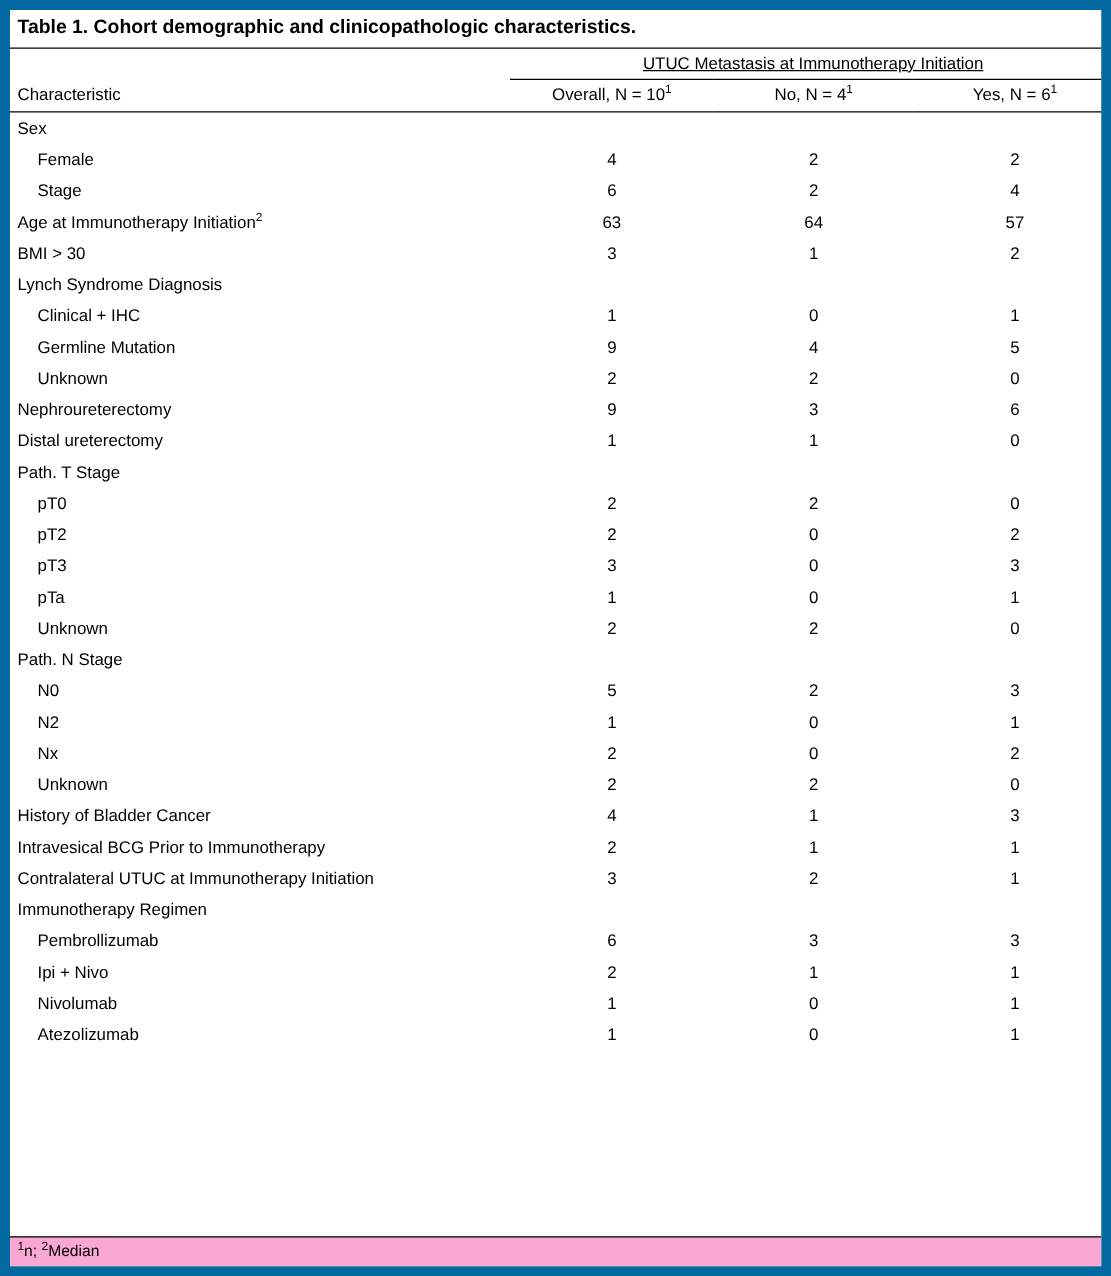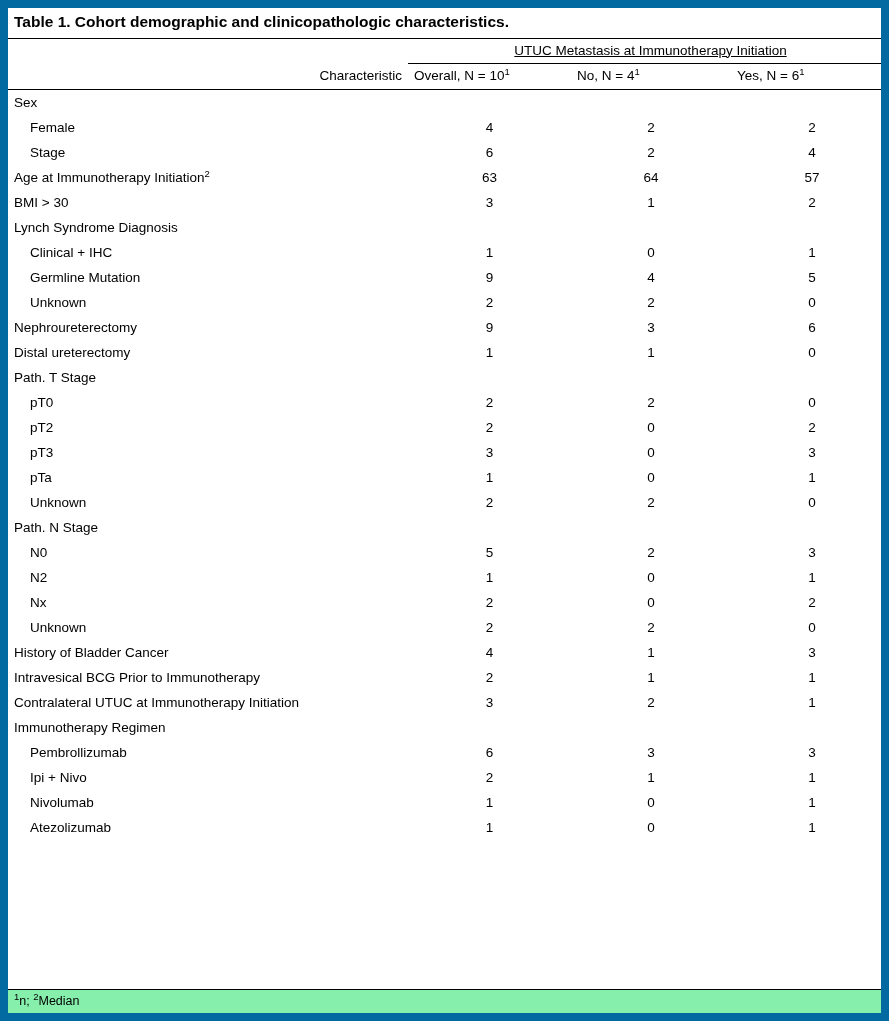--- a/index.html
+++ b/index.html
@@ -48,22 +48,22 @@
   .grouphdr td.group-span {
     border-bottom: 1px solid #000000;
     text-decoration: underline;
   }
   .colhdr td {
     padding: 4px 6px 6px 6px;
     font-size: 13.5px;
     vertical-align: bottom;
     border-bottom: 1px solid #000000;
   }
-  .colhdr td.left { text-align: right; }
-  .colhdr td.ctr { text-align: left; margin-top: 24px; }
+  .colhdr td.left { text-align: left; }
+  .colhdr td.ctr { text-align: center; margin-top: 24px; }
 
   tr.datarow td {
     padding: 5px 6px 5px 6px;
     font-size: 13.5px;
     vertical-align: top;
   }
   tr.datarow td.label { text-align: left; }
   tr.datarow td.val { text-align: center; }
   td.label.indent { padding-left: 22px; }
 
@@ -74,21 +74,21 @@
   }
   .footer-row {
     position: absolute;
     left: 0;
     right: 0;
     bottom: 0;
     border-top: 1px solid #000000;
     padding: 4px 6px 5px 6px;
     font-size: 12.5px;
     box-sizing: border-box;
-    background: #86efac;
+    background: #f9a8d4;
   }
   .spacer-bottom { height: 30px; }
 </style>
 </head>
 <body>
 
 <div class="table-wrap">
 
   <div class="title-row">Table 1. Cohort demographic and clinicopathologic characteristics.</div>
 

